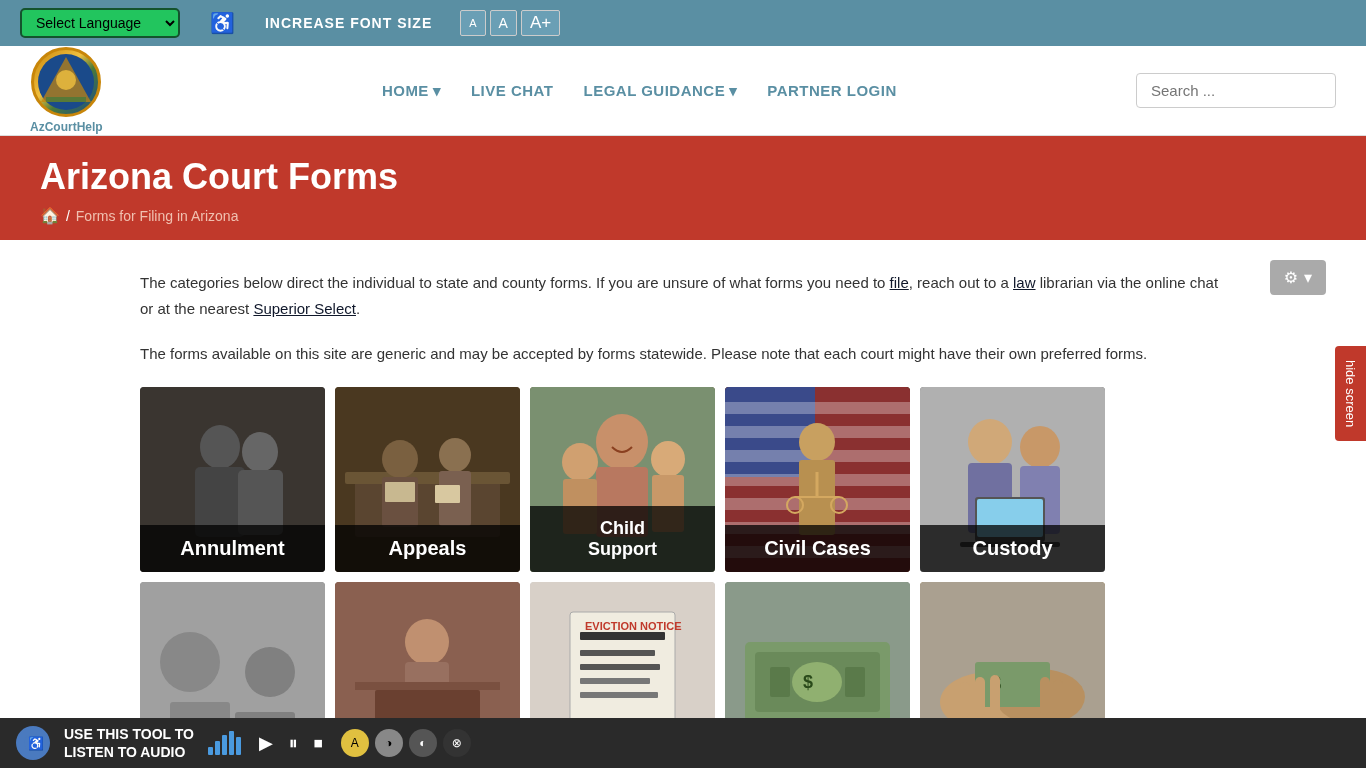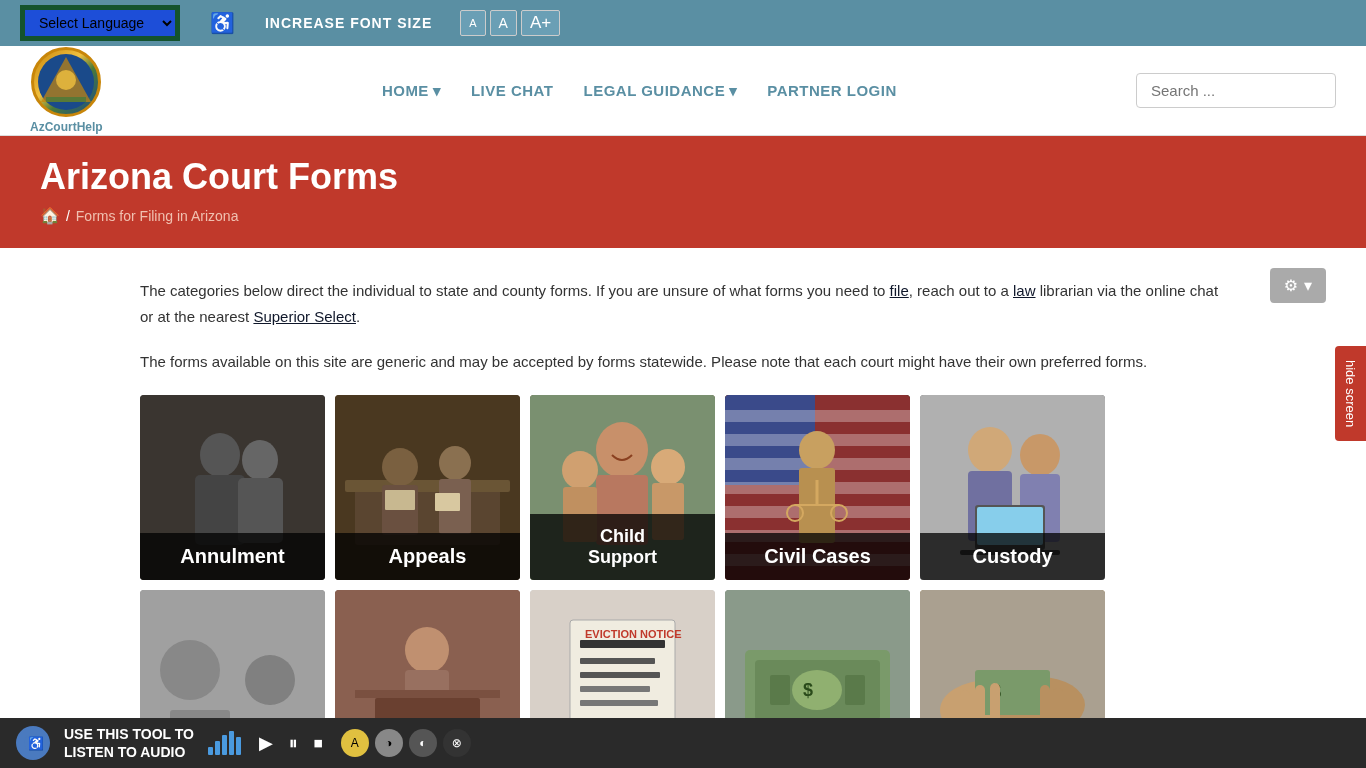--- a/index.html
+++ b/index.html
@@ -8,25 +8,25 @@
     
     .top-bar {
       background: #5a8fa3;
       padding: 6px 20px;
       display: flex;
       align-items: center;
       gap: 20px;
       height: 46px;
     }
     .language-select {
-      background: #1d4ed8;
-      border: 5px solid #14532d;
+      background: #22c55e;
+      border: 2px solid #14532d;
       padding: 4px 10px;
       font-size: 14px;
-      border-radius: 0;
+      border-radius: 5px;
       cursor: pointer;
       min-width: 160px;
     }
     .accessibility-icon {
       color: #fff;
       font-size: 20px;
       margin-left: 10px;
     }
     .font-size-label {
       color: #fff;
@@ -109,21 +109,21 @@
       border-radius: 4px;
       padding: 8px 14px;
       font-size: 15px;
       width: 200px;
       color: #999;
     }
 
     
     .page-header {
       background: #c0392b;
-      padding: 20px 40px 23px;
+      padding: 20px 40px 15px;
     }
     .page-title {
       color: #fff;
       font-size: 36px;
       font-weight: bold;
       margin-bottom: 8px;
     }
     .breadcrumb {
       display: flex;
       align-items: center;

